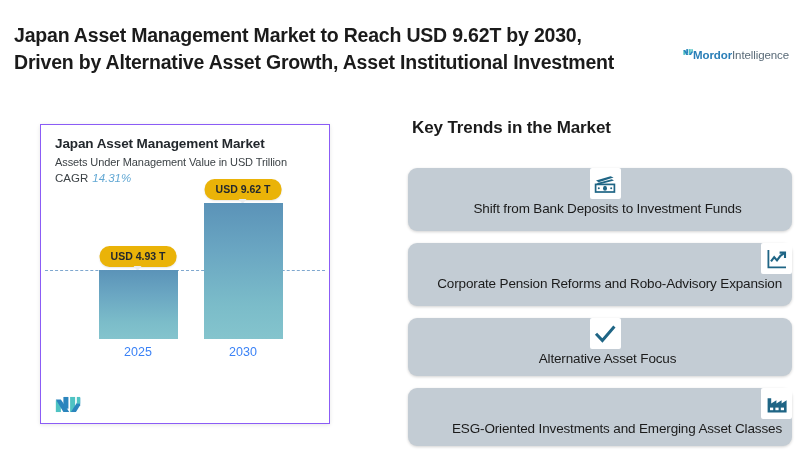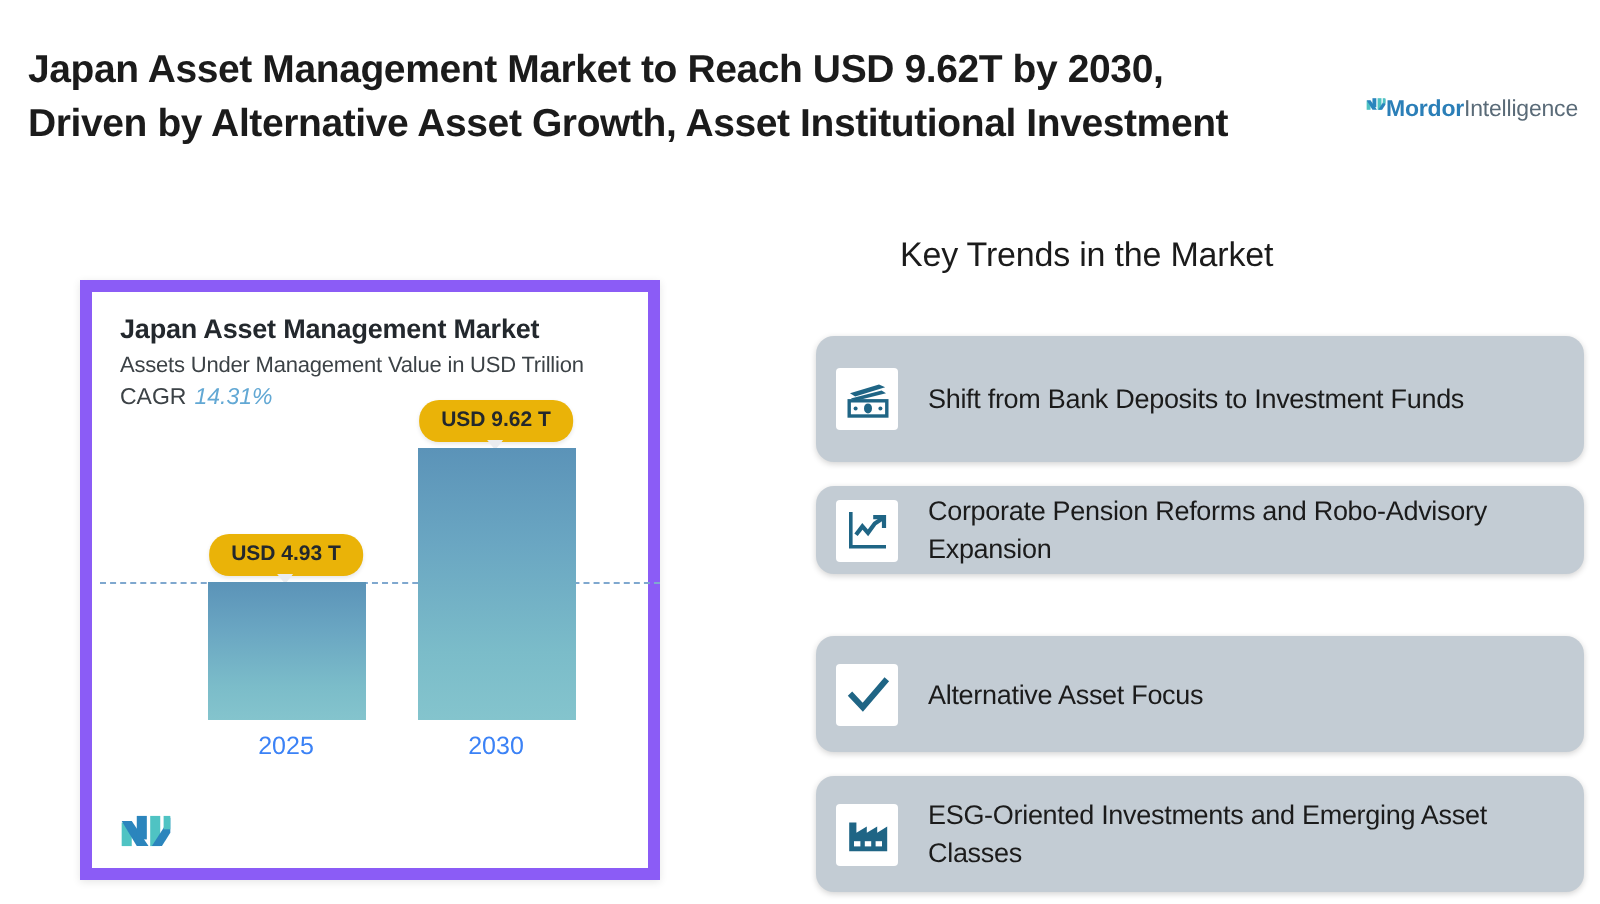--- a/index.html
+++ b/index.html
@@ -49,24 +49,24 @@
     font-size: 11.5px;
     letter-spacing: -0.1px;
     white-space: nowrap;
   }
   .logo-text .b { color: #2b7fb8; font-weight: bold; }
   .logo-text .t { color: #5a6b78; font-weight: normal; }
 
   
   .chart-card {
     position: absolute;
-    left: 40px; top: 140px;
+    left: 40px; top: 124px;
     width: 290px; height: 300px;
     background: #ffffff;
-    border: 6px solid #8b5cf6;
+    border: 1px solid #8b5cf6;
     box-shadow: 0 1px 4px rgba(0,0,0,0.10);
     box-sizing: border-box;
   }
   .chart-title {
     position: absolute;
     left: 14px; top: 11px;
     font-size: 13.5px;
     font-weight: bold;
     color: #23282d;
     letter-spacing: -0.1px;
@@ -144,36 +144,36 @@
     color: #5e676d;
     letter-spacing: -0.1px;
   }
   .src-logo { width: 26px; height: 17px; display: block; }
 
   
   .panel-title {
     position: absolute;
     left: 412px; top: 118px;
     font-size: 17px;
-    font-weight: normal;
+    font-weight: bold;
     color: #1b1b1b;
     letter-spacing: -0.1px;
-    margin-left: 38px;
   }
   .trend-card {
     position: absolute;
     left: 408px;
     width: 384px;
     background: #c3ccd4;
     border-radius: 9px;
     box-shadow: 0 1px 3px rgba(0,0,0,0.18);
     display: flex;
     align-items: center;
     box-sizing: border-box;
     padding-left: 10px;
+    flex-direction: column;
   }
   .trend-icon {
     width: 31px; height: 31px;
     background: #ffffff;
     border-radius: 2px;
     flex: 0 0 auto;
     display: flex;
     align-items: center;
     justify-content: center;
     box-sizing: border-box;
@@ -253,41 +253,41 @@
       <path d="M3.4 11.2 L18.8 7.2 L21 8.6 L6 12.4 Z" fill="#1f6585"></path>
       <rect x="2.6" y="12.4" width="18.8" height="7.6" fill="none" stroke="#1f6585" stroke-width="1.7"></rect>
       <ellipse cx="12" cy="16.2" rx="2" ry="2.5" fill="#1f6585"></ellipse>
       <circle cx="5.8" cy="16.2" r="1" fill="#1f6585"></circle>
       <circle cx="18.2" cy="16.2" r="1" fill="#1f6585"></circle>
     </svg>
   </span>
   <span class="trend-label">Shift from Bank Deposits to Investment Funds</span>
 </div>
 
-<div class="trend-card" id="tc1" style="top:243px;height:44px;">
+<div class="trend-card" id="tc1" style="top:243px;height:63px;align-items:flex-end;">
   <span class="trend-icon">
     <svg width="24" height="24" viewBox="0 0 24 24">
       <path d="M3.4 3 L3.4 20.4 L21 20.4" fill="none" stroke="#1f6585" stroke-width="1.8"></path>
       <path d="M6 14.4 L9.2 10.2 L12 13.4 L15.4 8.8 L19.2 6.2" fill="none" stroke="#1f6585" stroke-width="2.1" stroke-linejoin="miter"></path>
       <path d="M14.6 5.6 L20 5.6 L20 11" fill="none" stroke="#1f6585" stroke-width="2.1"></path>
     </svg>
   </span>
   <span class="trend-label">Corporate Pension Reforms and Robo-Advisory Expansion</span>
 </div>
 
 <div class="trend-card" id="tc2" style="top:318px;height:58px;">
   <span class="trend-icon">
     <svg width="24" height="24" viewBox="0 0 24 24">
       <path d="M3 11.8 L9.4 18.6 L21.4 4.6" fill="none" stroke="#1f6585" stroke-width="3"></path>
     </svg>
   </span>
   <span class="trend-label">Alternative Asset Focus</span>
 </div>
 
-<div class="trend-card" id="tc3" style="top:388px;height:58px;">
+<div class="trend-card" id="tc3" style="top:388px;height:58px;align-items:flex-end;">
   <span class="trend-icon">
     <svg width="24" height="24" viewBox="0 0 24 24">
       <path d="M2.6 20.6 L2.6 6.2 L6.2 6.2 L6.2 11.4 L11.4 8.2 L11.4 11.4 L16.6 8.2 L16.6 11.4 L21.6 8.2 L21.6 20.6 Z" fill="#1f6585"></path>
       <rect x="5" y="15.6" width="3.2" height="2.6" fill="#ffffff"></rect>
       <rect x="10.4" y="15.6" width="3.2" height="2.6" fill="#ffffff"></rect>
       <rect x="15.8" y="15.6" width="3.2" height="2.6" fill="#ffffff"></rect>
     </svg>
   </span>
   <span class="trend-label">ESG-Oriented Investments and Emerging Asset Classes</span>
 </div>

